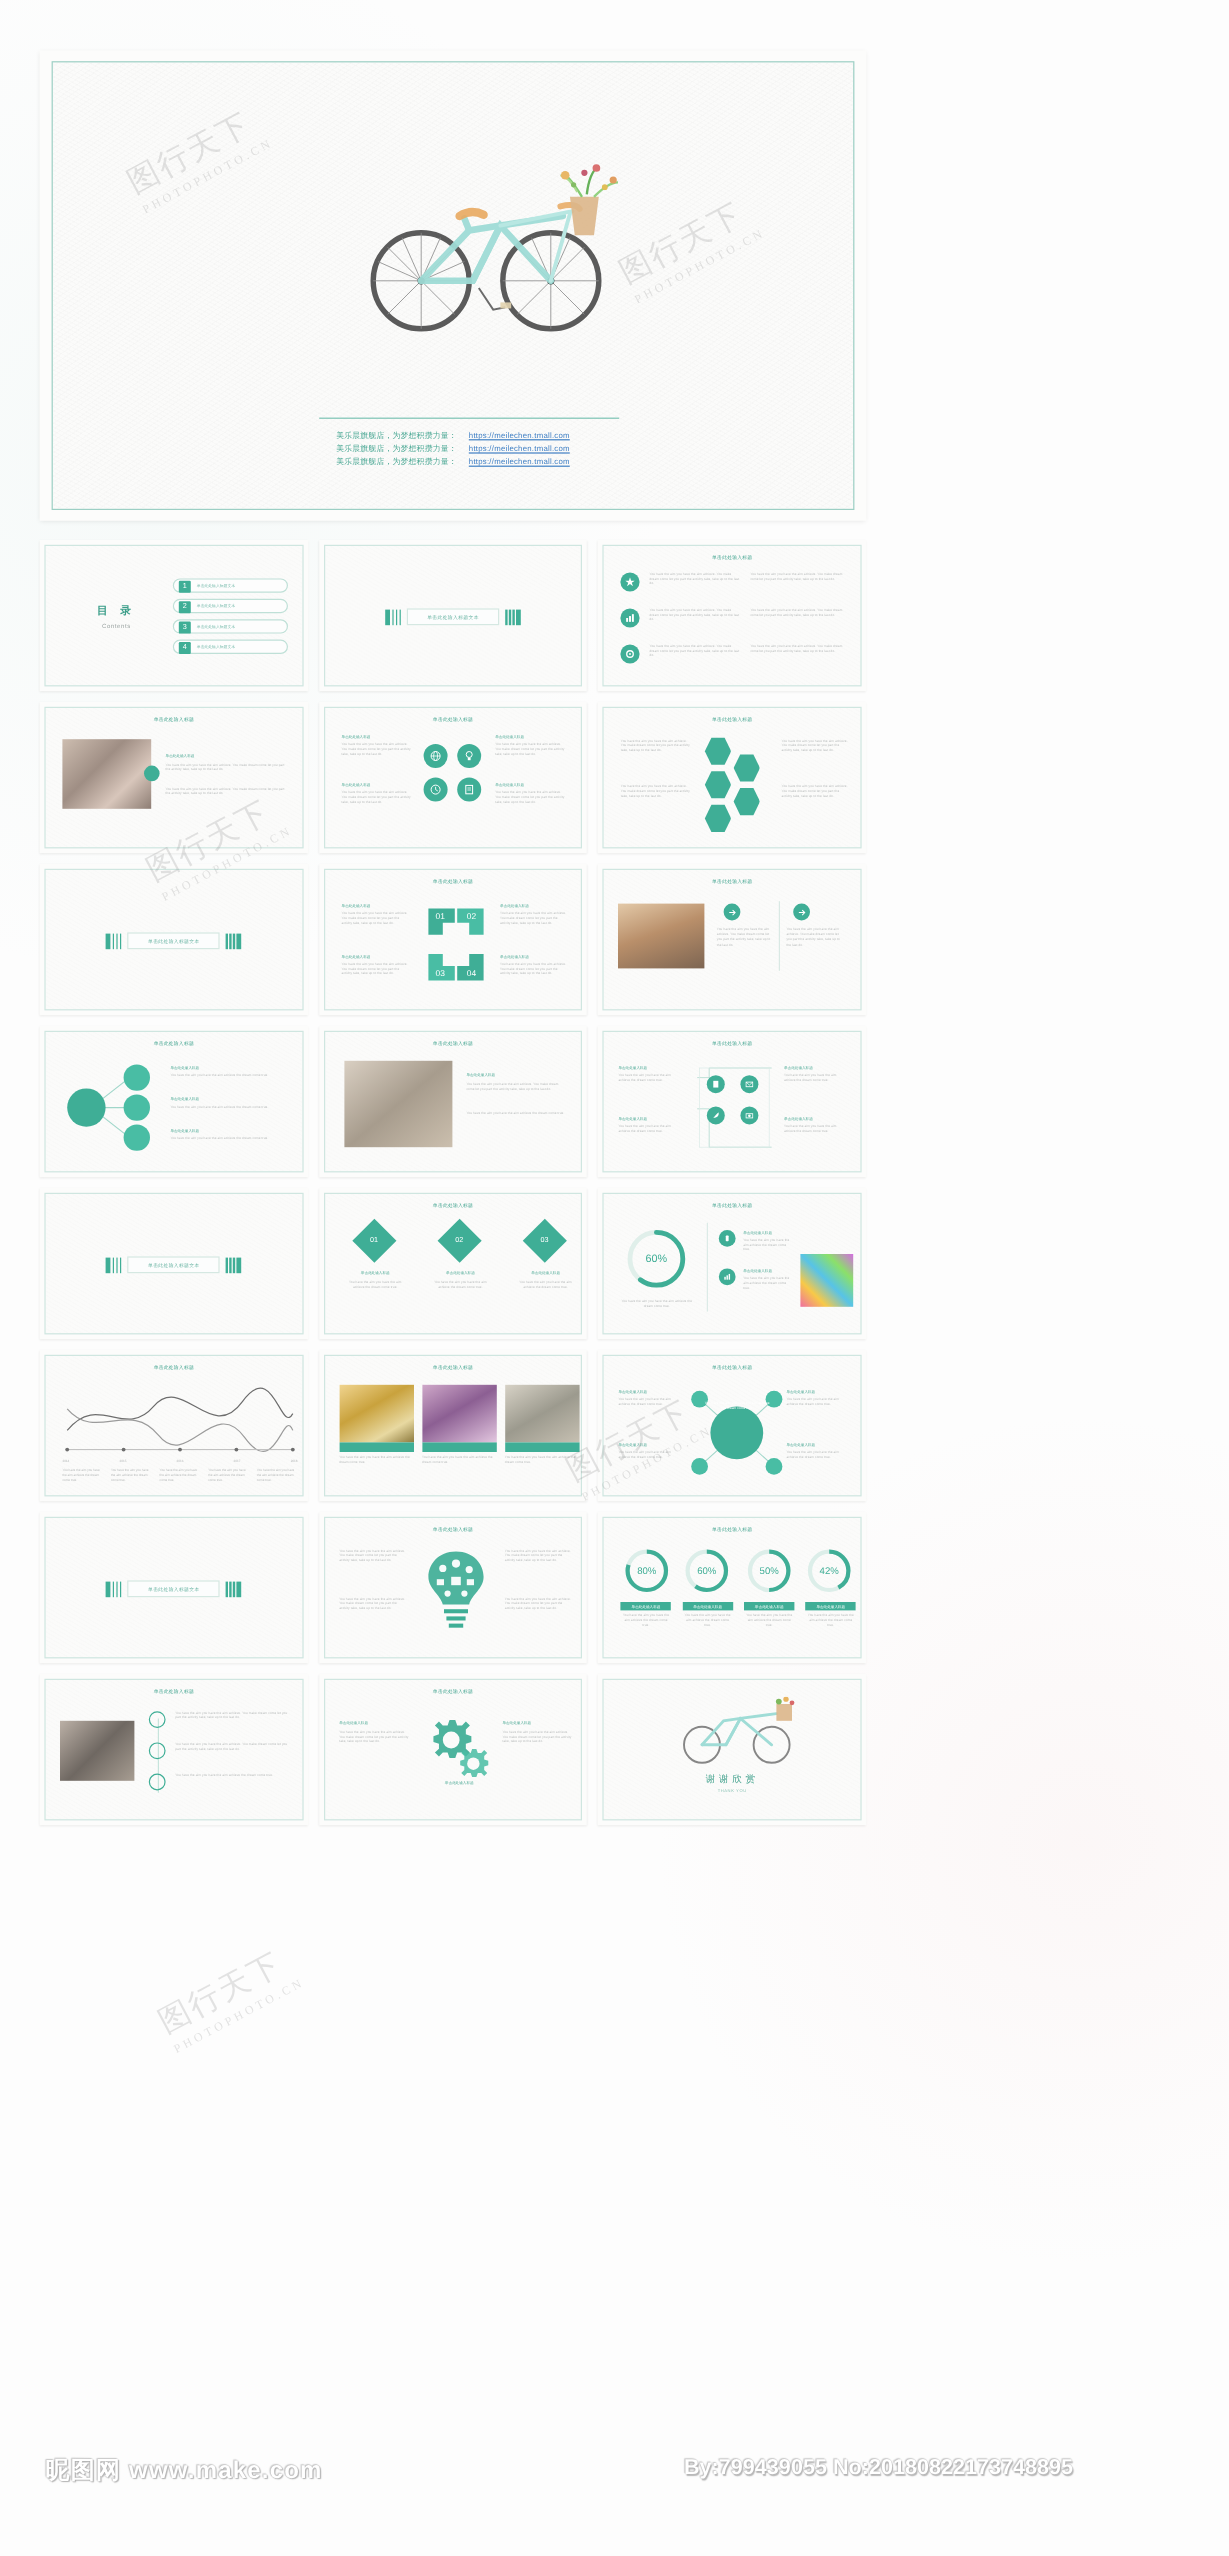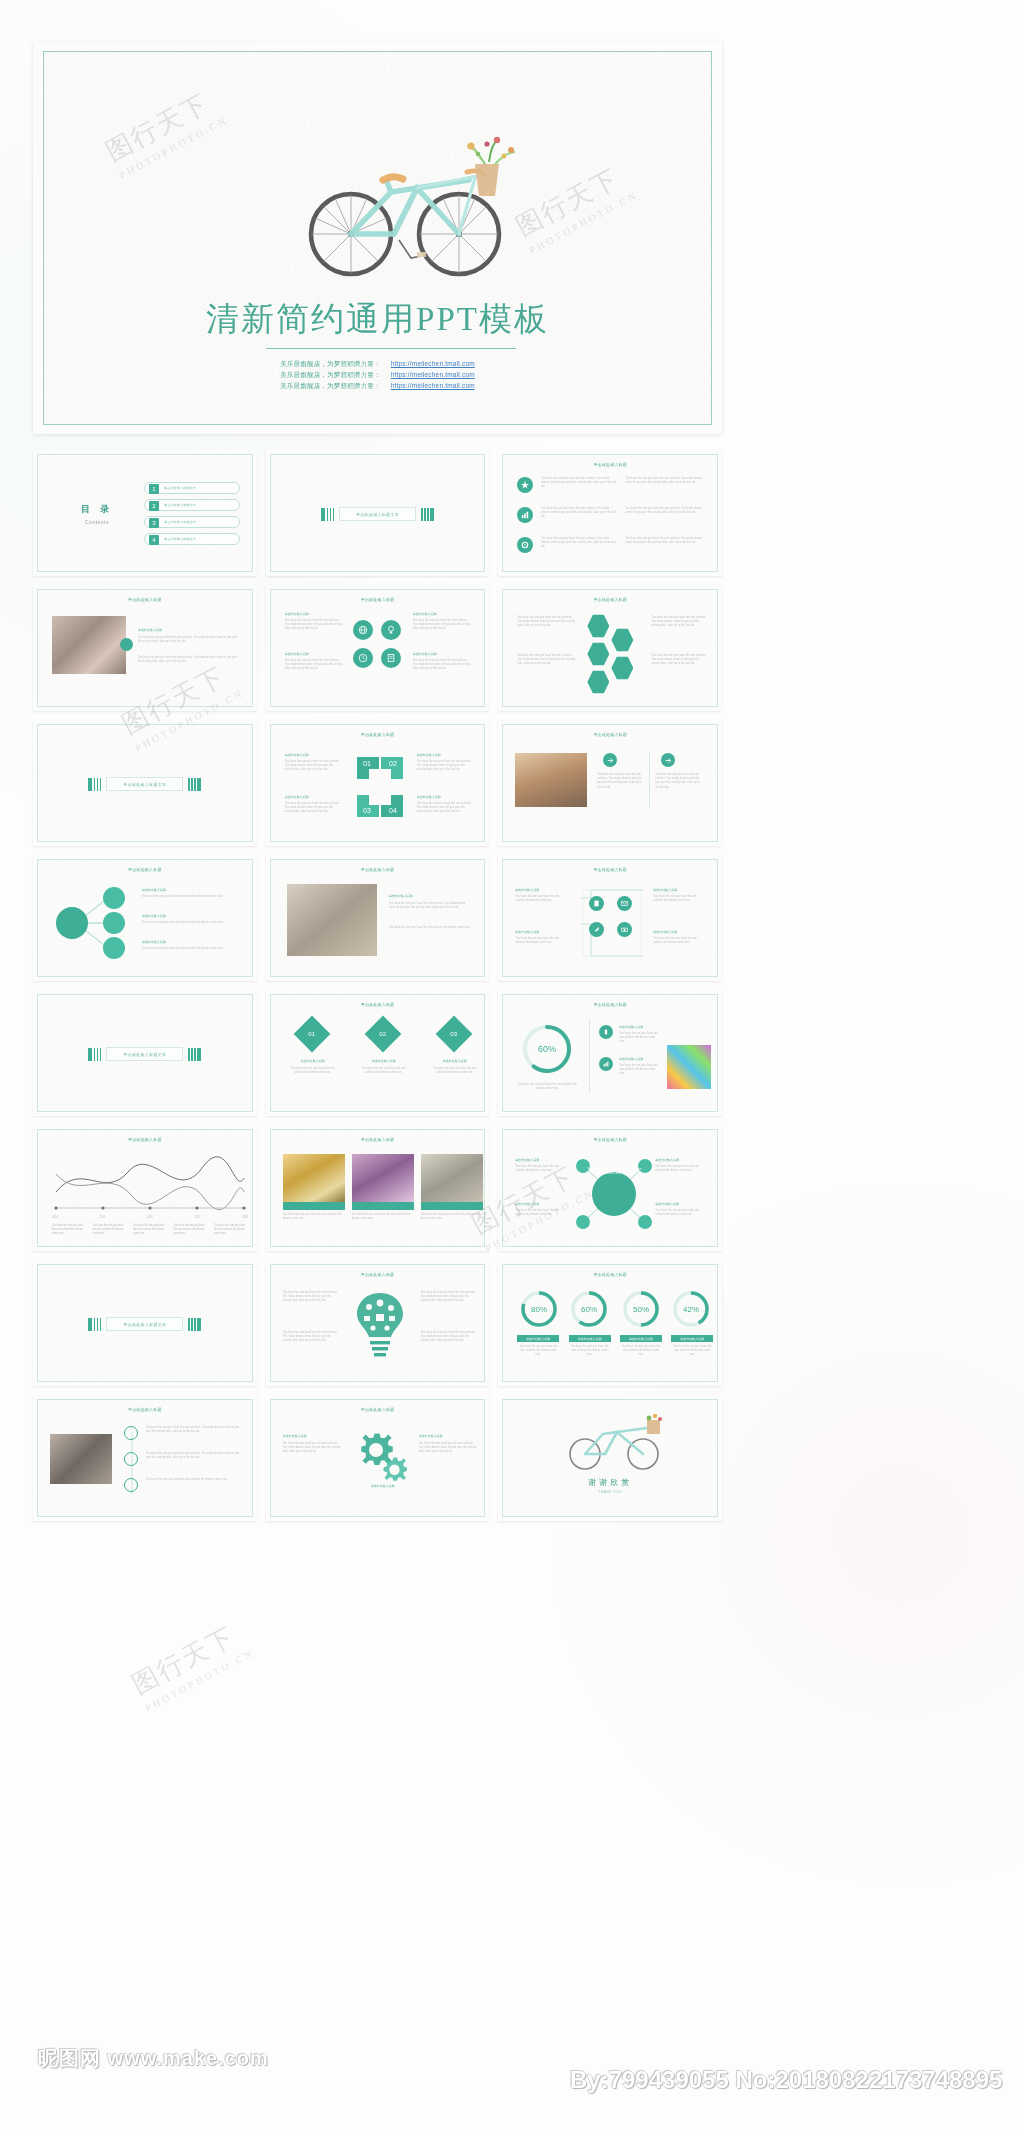--- a/index.html
+++ b/index.html
@@ -106,21 +106,21 @@
   .ty { position:absolute; left:0; right:0; bottom:22px; text-align:center; }
   .ty .l1 { font-size:8px; color:#3b9e89; letter-spacing:3px; font-family:"Liberation Serif", serif; }
   .ty .l2 { font-size:3.4px; color:#8fc5b8; letter-spacing:.5px; margin-top:2px; }
 
   
   .footbar { position:absolute; left:0; top:2042px; width:1024px; height:46px; }
   .foot-text { position:absolute; font-family:"Liberation Sans", sans-serif; font-weight:bold;
                color:#ffffff; text-shadow:0 0 1px #9a9a9a, 1px 1px 1px #b7b7b7, -1px -1px 1px #cfcfcf;
                white-space:nowrap; }
   .foot-left { left:38px; top:2045px; font-size:20px; letter-spacing:1px; }
-  .foot-right { left:570px; top:2046px; font-size:24px; letter-spacing:0px;margin-top:20px; }
+  .foot-right { left:570px; top:2046px; font-size:18px; letter-spacing:0px; }
 </style>
 </head>
 <body>
 
 <div class="stage">
 
   <div class="cover">
     <div class="cover-inner">
 
       <svg class="bike" viewBox="0 0 230 160">
@@ -195,21 +195,20 @@
 
       <div class="wm" style="left:60px; top:55px;">
         <span class="big">图行天下</span>
         <span class="sml">PHOTOPHOTO.CN</span>
       </div>
       <div class="wm" style="left:470px; top:130px;">
         <span class="big">图行天下</span>
         <span class="sml">PHOTOPHOTO.CN</span>
       </div>
 
-      <div class="cover-title">清新简约通用PPT模板</div>
       <div class="cover-rule"></div>
 
       <div class="sub-list">
         <div class="sub-line">
           <span>美乐晨旗舰店，为梦想积攒力量：</span><span class="u">https://meilechen.tmall.com</span>
         </div>
         <div class="sub-line">
           <span>美乐晨旗舰店，为梦想积攒力量：</span><span class="u">https://meilechen.tmall.com</span>
         </div>
         <div class="sub-line">

